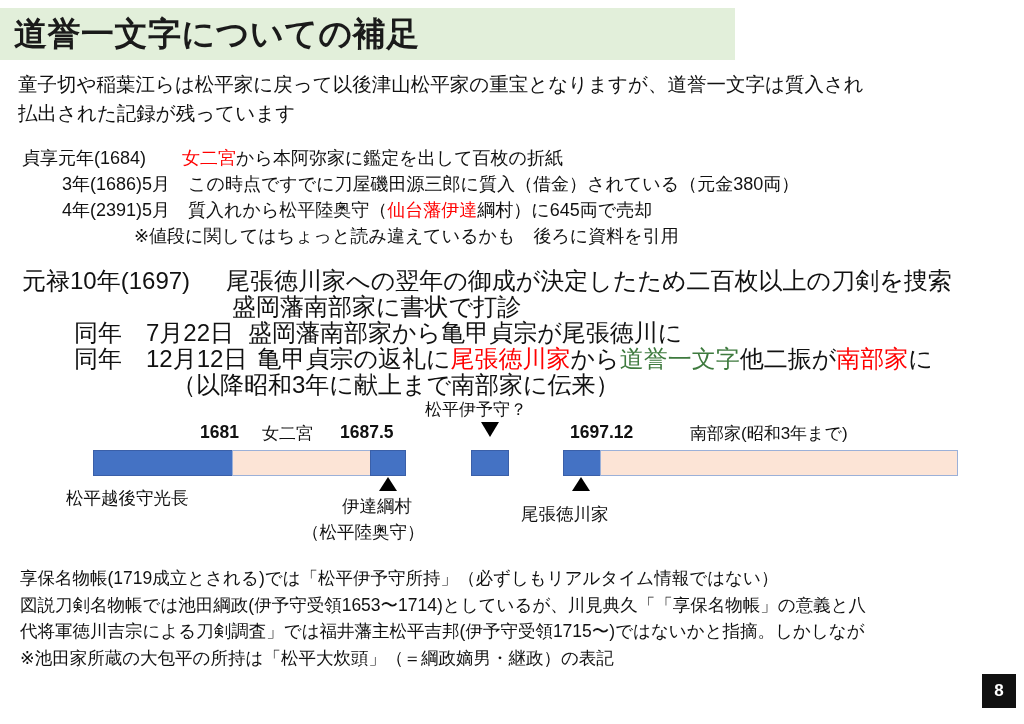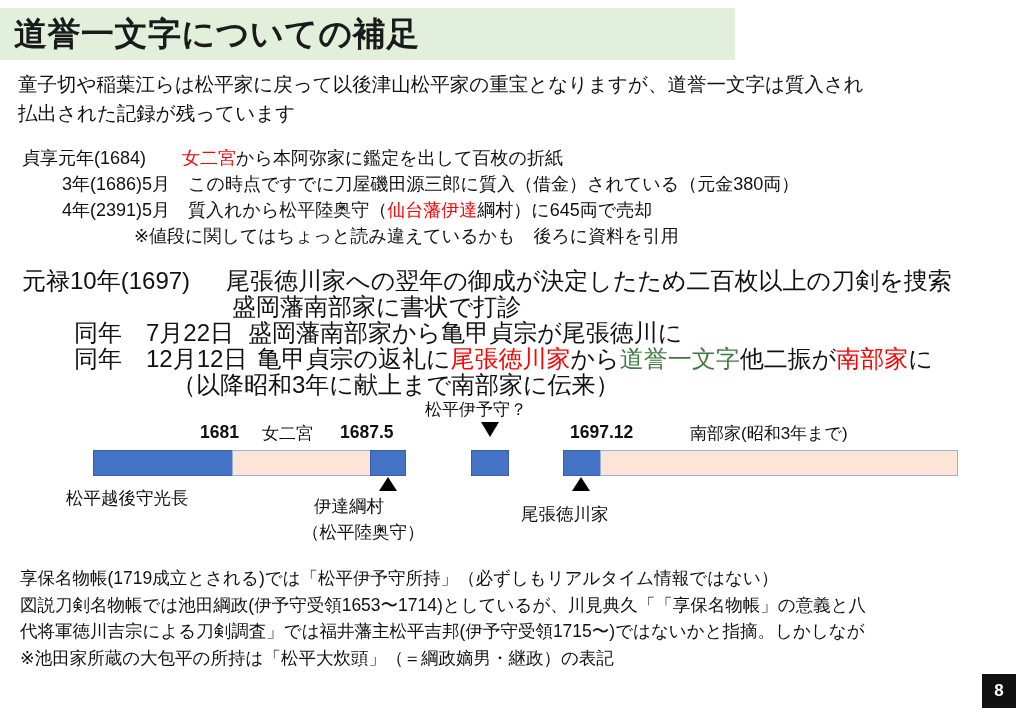--- a/index.html
+++ b/index.html
@@ -138,21 +138,21 @@
 
     <div class="tl-bar seg-blue" style="left:471px;top:58px;width:38px;"></div>
 
     <div class="tl-bar seg-blue" style="left:563px;top:58px;width:38px;"></div>
     <div class="tl-bar seg-cream" style="left:600px;top:58px;width:358px;"></div>
 
     <div class="tri-up" style="left:379px;top:85px;"></div>
     <div class="tri-up" style="left:572px;top:85px;"></div>
 
     <div class="tl-bot-label" style="left:66px;top:94px;">松平越後守光長</div>
-    <div class="tl-bot-label" style="left:314px;top:102px;">伊達綱村</div>
+    <div class="tl-bot-label" style="left:342px;top:102px;">伊達綱村</div>
     <div class="tl-bot-label" style="left:302px;top:128px;">（松平陸奥守）</div>
     <div class="tl-bot-label" style="left:521px;top:110px;">尾張徳川家</div>
   </div>
 
   <div class="notes">
     <div>享保名物帳(1719成立とされる)では「松平伊予守所持」（必ずしもリアルタイム情報ではない）</div>
     <div>図説刀剣名物帳では池田綱政(伊予守受領1653〜1714)としているが、川見典久「「享保名物帳」の意義と八</div>
     <div>代将軍徳川吉宗による刀剣調査」では福井藩主松平吉邦(伊予守受領1715〜)ではないかと指摘。しかしなが</div>
     <div>※池田家所蔵の大包平の所持は「松平大炊頭」（＝綱政嫡男・継政）の表記</div>
   </div>

